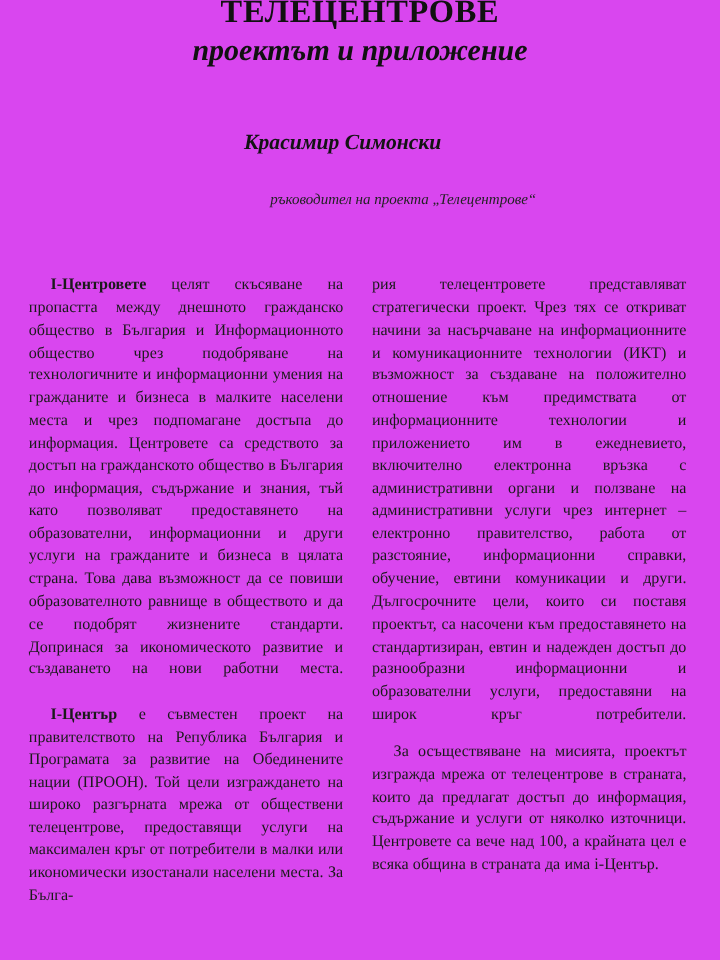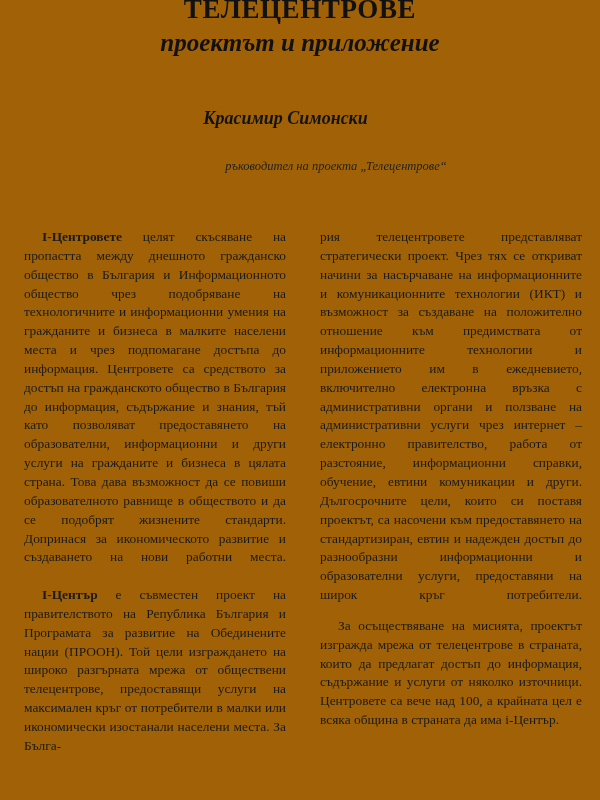--- a/index.html
+++ b/index.html
@@ -13,21 +13,21 @@
     overflow: hidden;
     font-family: "Liberation Serif", "DejaVu Serif", serif;
     color: #121212;
     position: relative;
   }
   .page {
     position: absolute;
     left: 0; top: 0;
     width: 600px;
     height: 800px;
-    background: #a16207;
+    background: #d946ef;
   }
 
   
   .masthead {
     position: absolute;
     left: 0;
     top: -6px;
     width: 600px;
     text-align: center;
   }
@@ -83,21 +83,21 @@
     top: 228px;
     width: 600px;
     height: 572px;
   }
   .column {
     position: absolute;
     top: 0;
     width: 262px;
   }
   .column.left  { left: 24px; }
-  .column.right { left: 320px; }
+  .column.right { left: 310px; }
 
   .para {
     margin: 0;
     text-align: justify;
     font-size: 13.4px;
     line-height: 18.85px;
     color: #1a1a1a;
     text-indent: 18px;
     -webkit-hyphens: none;
     hyphens: none;

